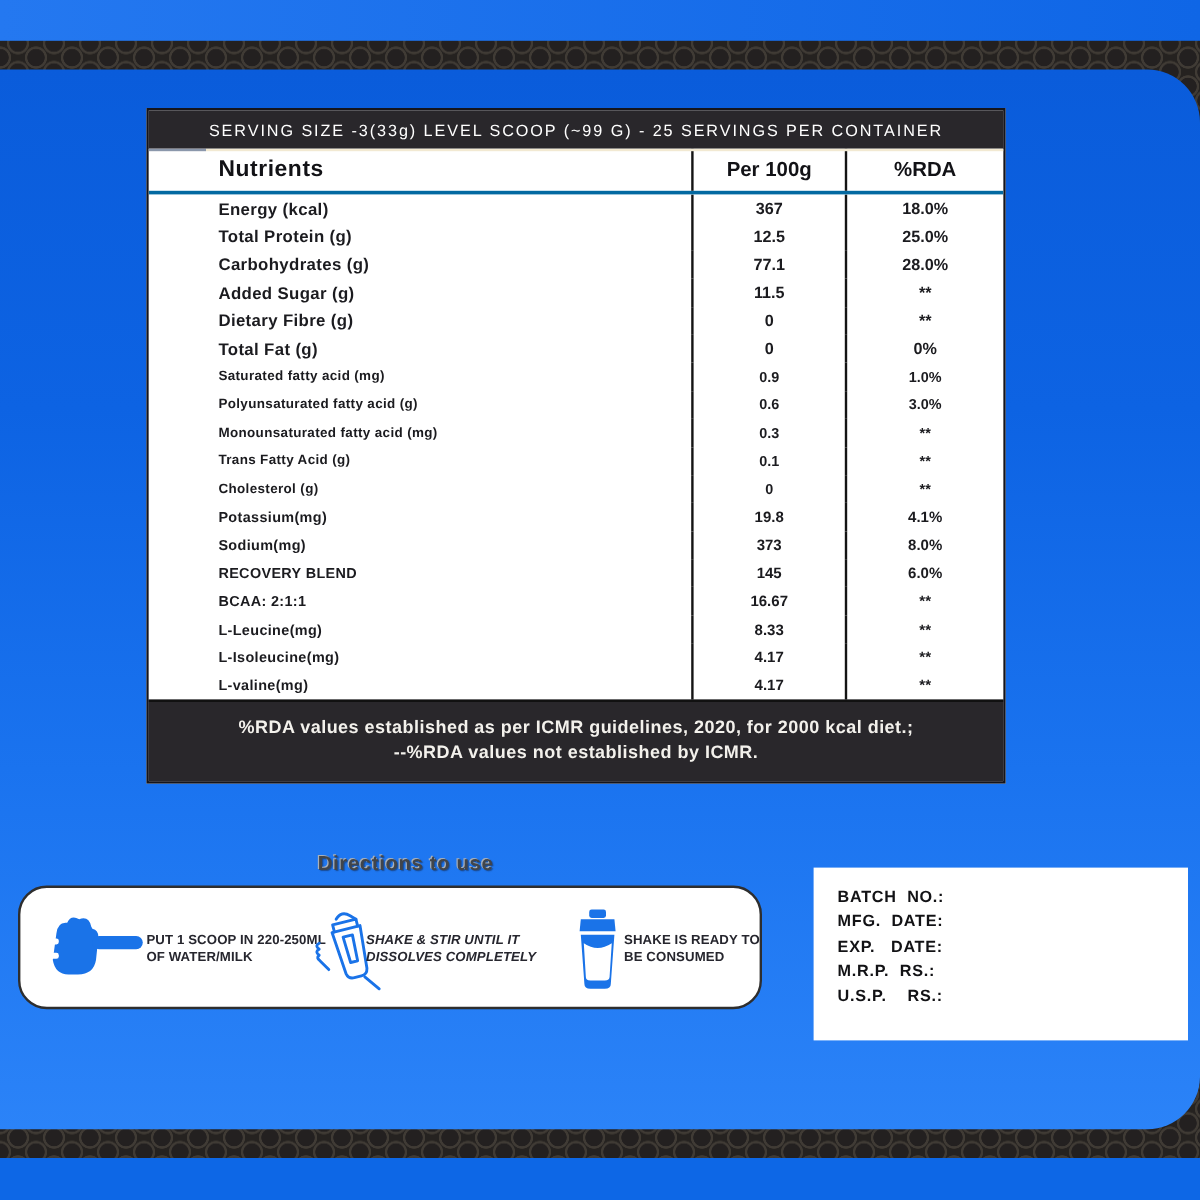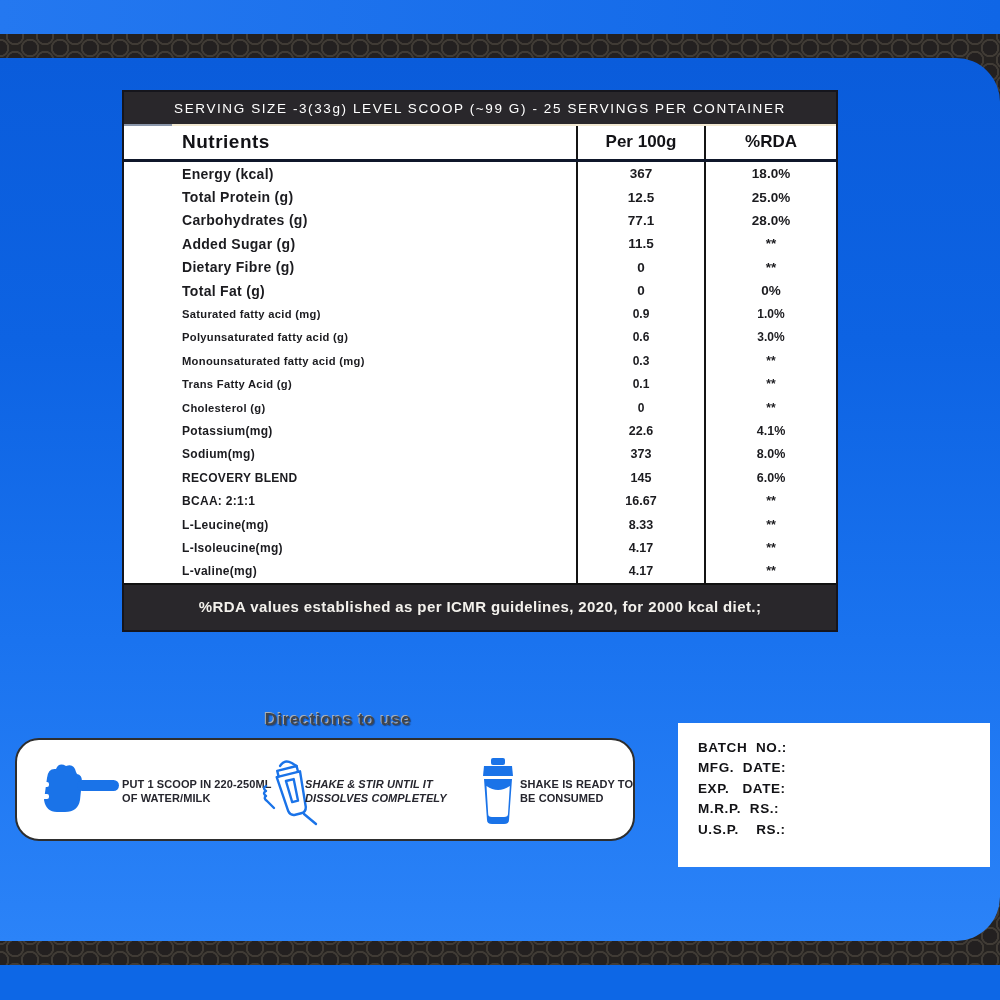--- a/index.html
+++ b/index.html
@@ -35,21 +35,21 @@
     background:#fff;
   }
   .serving-band{
     height:32px; background:#29272b; color:#fff;
     display:flex; align-items:center; justify-content:center;
     font-size:13.5px; font-weight:normal; letter-spacing:1.6px;
     white-space:nowrap;
   }
   .cols-header{
     display:grid; grid-template-columns:454px 128px 130px;
-    height:38px; background:#fff; border-bottom:3px solid #0f172a;
+    height:38px; background:#fff; border-bottom:3px solid #0369a1;
     position:relative;
   }
   .cols-header::before{
     content:""; position:absolute; top:0; left:0; right:0; height:2px;
     background:linear-gradient(90deg,#8b97ab 0 48px,#f2e9d2 48px 100%);
   }
   .cols-header .ch{ display:flex; align-items:center; font-weight:bold; color:#121216; }
   .ch-nutrients{ padding-left:58px; font-size:19px; letter-spacing:0.5px; }
   .ch-per100g,.ch-rda{ justify-content:center; font-size:17px; }
   .sep-r{ border-right:2px solid #141414; }
@@ -177,21 +177,21 @@
           <div class="c-val">0.1</div>
           <div class="c-rda">**</div>
         </div>
         <div class="trow sm">
           <div class="c-label">Cholesterol (g)</div>
           <div class="c-val">0</div>
           <div class="c-rda">**</div>
         </div>
         <div class="trow md">
           <div class="c-label">Potassium(mg)</div>
-          <div class="c-val">22.6</div>
+          <div class="c-val">19.8</div>
           <div class="c-rda">4.1%</div>
         </div>
         <div class="trow md">
           <div class="c-label">Sodium(mg)</div>
           <div class="c-val">373</div>
           <div class="c-rda">8.0%</div>
         </div>
         <div class="trow md">
           <div class="c-label">RECOVERY BLEND</div>
           <div class="c-val">145</div>
@@ -214,20 +214,21 @@
         </div>
         <div class="trow md">
           <div class="c-label">L-valine(mg)</div>
           <div class="c-val">4.17</div>
           <div class="c-rda">**</div>
         </div>
       </div>
 
     <div class="foot-band">
       <div>%RDA values established as per ICMR guidelines, 2020, for 2000 kcal diet.;</div>
+      <div>--%RDA values not established by ICMR.</div>
     </div>
   </div>
 
   <div class="directions-title">Directions to use</div>
 
   <div class="directions-panel">
 
     <span class="step-icon si1">
       <svg width="88" height="62" viewBox="0 0 88 62">
         <path fill="#1a73e8" d="M14 20 Q15 10 23 11 Q26 4 33 8 Q41 5 43 14 L44 16 Q49 17 49 23 L47 42 Q45 54 32 54 L24 54 Q13 54 11 42 Z"></path>

